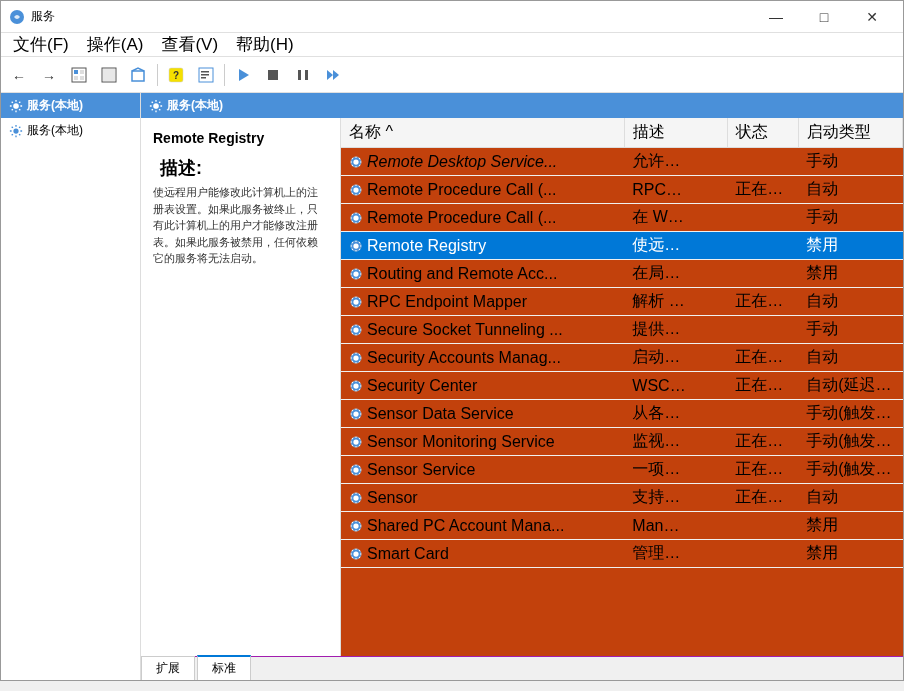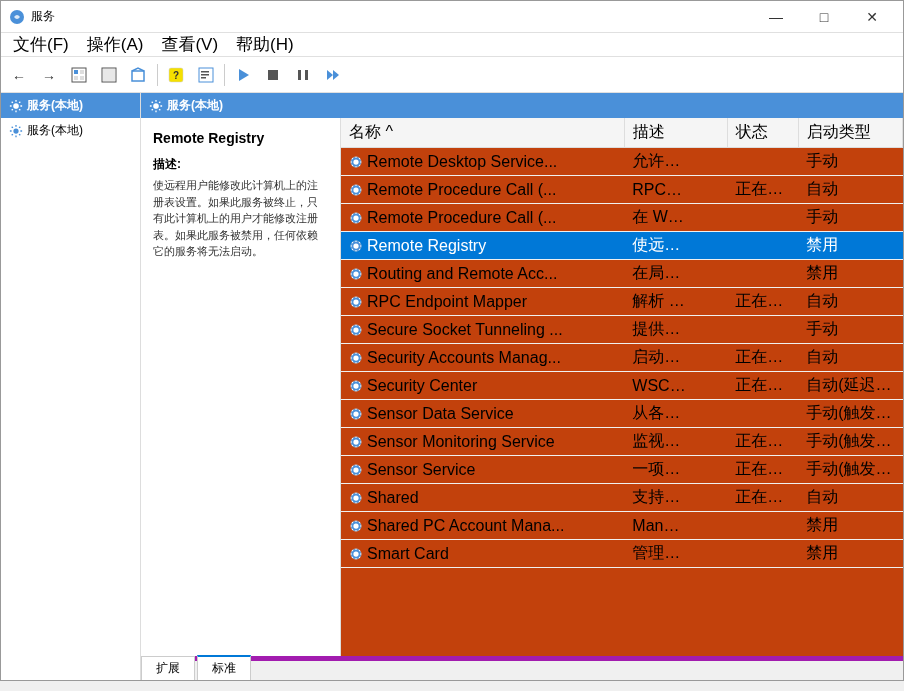--- a/index.html
+++ b/index.html
@@ -176,23 +176,24 @@
       background: #fff;
       border-right: 1px solid #ddd;
       overflow-y: auto;
     }
     .desc-title {
       font-size: 14px;
       font-weight: bold;
       margin-bottom: 10px;
     }
     .desc-label {
-      font-size: 12px;
+      font-size: 18px;
       font-weight: bold;
       margin-bottom: 4px;
+      margin-left: 7px;
     }
     .desc-text {
       font-size: 11px;
       line-height: 1.5;
       color: #333;
     }
 
     
     .services-pane {
       flex: 1;
@@ -249,21 +250,21 @@
       width: 14px;
       height: 14px;
     }
 
     
     .tabs-bar {
       height: 24px;
       display: flex;
       align-items: flex-end;
       background: #f0f0f0;
-      border-top: 5px solid #a21caf;
+      border-top: 1px solid #a21caf;
     }
     .tab {
       padding: 3px 14px;
       background: #fff;
       border: 1px solid #ccc;
       border-bottom: none;
       cursor: pointer;
       font-size: 12px;
       margin-right: 2px;
     }
@@ -419,21 +420,21 @@
                   <th>
                     <span>名称</span> <span>^</span>
                   </th>
                   <th>描述</th>
                   <th>状态</th>
                   <th>启动类型</th>
                 </tr>
               </thead>
               <tbody id="services-tbody">
               <tr>
-                    <td style="display: table-cell; white-space: nowrap; overflow: hidden; text-overflow: ellipsis;"><span style="display: inline-flex; align-items: center; margin-right: 4px; vertical-align: middle;">
+                    <td style="display: table-cell; white-space: nowrap; overflow: hidden; text-overflow: ellipsis; font-style: italic;"><span style="display: inline-flex; align-items: center; margin-right: 4px; vertical-align: middle;">
                         <svg width="14" height="14" viewBox="0 0 16 16">
       <circle cx="8" cy="8" r="6" fill="#4a90d9" stroke="#ccc" stroke-width="0.5"></circle>
       <circle cx="8" cy="8" r="3" fill="#fff"></circle>
       <path d="M8 2v1.5M8 12.5V14M2 8h1.5M12.5 8H14M3.52 3.52l1.06 1.06M11.42 11.42l1.06 1.06M3.52 12.48l1.06-1.06M11.42 4.58l1.06-1.06" stroke="#fff" stroke-width="1.2"></path>
     </svg>
                       </span><span>Remote Desktop Service...</span></td>
                     <td style="overflow: hidden; text-overflow: ellipsis; white-space: nowrap;">允许…</td>
                     <td></td>
                     <td>手动</td>
                   </tr>
@@ -569,21 +570,21 @@
                     <td>正在…</td>
                     <td>手动(触发…</td>
                   </tr>
                   <tr>
                     <td style="display: table-cell; white-space: nowrap; overflow: hidden; text-overflow: ellipsis;"><span style="display: inline-flex; align-items: center; margin-right: 4px; vertical-align: middle;">
                         <svg width="14" height="14" viewBox="0 0 16 16">
       <circle cx="8" cy="8" r="6" fill="#4a90d9" stroke="#ccc" stroke-width="0.5"></circle>
       <circle cx="8" cy="8" r="3" fill="#fff"></circle>
       <path d="M8 2v1.5M8 12.5V14M2 8h1.5M12.5 8H14M3.52 3.52l1.06 1.06M11.42 11.42l1.06 1.06M3.52 12.48l1.06-1.06M11.42 4.58l1.06-1.06" stroke="#fff" stroke-width="1.2"></path>
     </svg>
-                      </span><span>Shared</span></td>
+                      </span><span>Sensor</span></td>
                     <td style="overflow: hidden; text-overflow: ellipsis; white-space: nowrap;">支持…</td>
                     <td>正在…</td>
                     <td>自动</td>
                   </tr>
                   <tr>
                     <td style="display: table-cell; white-space: nowrap; overflow: hidden; text-overflow: ellipsis;"><span style="display: inline-flex; align-items: center; margin-right: 4px; vertical-align: middle;">
                         <svg width="14" height="14" viewBox="0 0 16 16">
       <circle cx="8" cy="8" r="6" fill="#4a90d9" stroke="#ccc" stroke-width="0.5"></circle>
       <circle cx="8" cy="8" r="3" fill="#fff"></circle>
       <path d="M8 2v1.5M8 12.5V14M2 8h1.5M12.5 8H14M3.52 3.52l1.06 1.06M11.42 11.42l1.06 1.06M3.52 12.48l1.06-1.06M11.42 4.58l1.06-1.06" stroke="#fff" stroke-width="1.2"></path>

